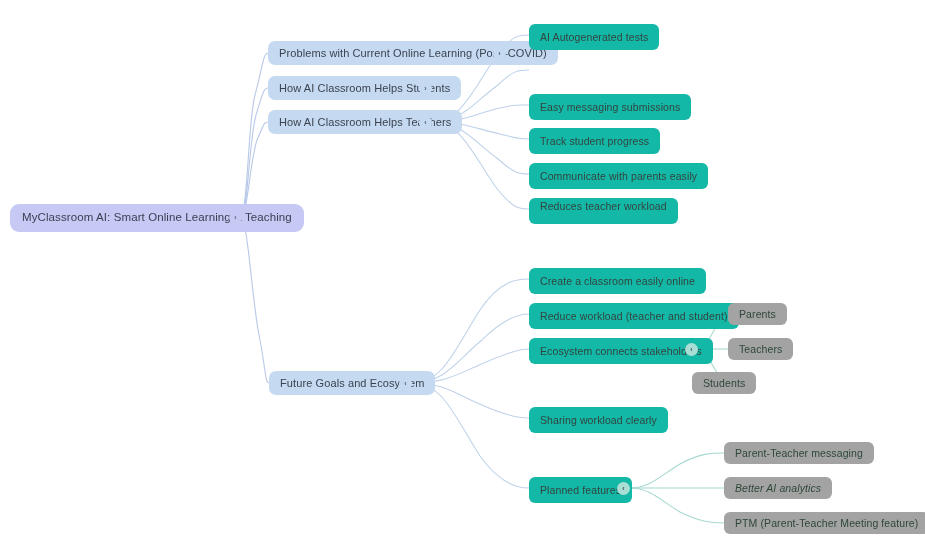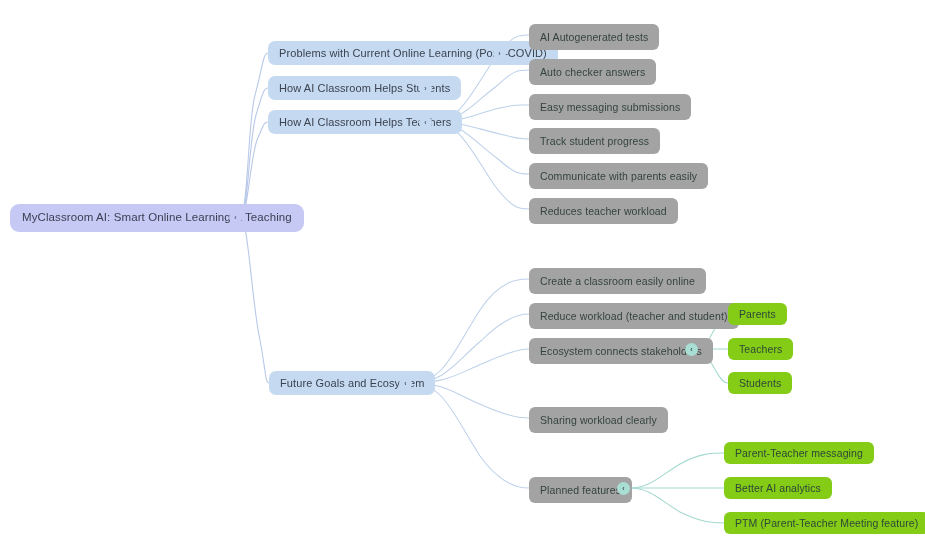--- a/index.html
+++ b/index.html
@@ -53,30 +53,30 @@
   
   .node.lvl1 {
     background: #c5daf0;
     color: #3b4250;
     font-size: 11px;
     height: 24px;
     padding: 0 11px;
   }
   
   .node.teal {
-    background: #a3a3a3;
+    background: #14b8a6;
     color: #33433f;
     font-size: 10.5px;
     height: 16px;
     padding: 13px 11px;
     border-radius: 6px;
   }
   
   .node.green {
-    background: #84cc16;
+    background: #a3a3a3;
     color: #2e4738;
     font-size: 10.5px;
     height: 22px;
     padding: 0 11px;
     border-radius: 6px;
   }
   
   .toggle {
     position: absolute;
     width: 13px;
@@ -167,33 +167,30 @@
   <div class="node lvl1" style="left:268px; top:110px;">
     <span class="node-label">How AI Classroom Helps Teachers</span>
   </div>
   <div class="toggle t-blue" style="left:419px; top:116px;">
     <span>‹</span>
   </div>
 
   <div class="node teal" style="left:529px; top:24px;">
     <span class="node-label">AI Autogenerated tests</span>
   </div>
-  <div class="node teal" style="left:529px; top:59px;">
-    <span class="node-label">Auto checker answers</span>
-  </div>
   <div class="node teal" style="left:529px; top:94px;">
     <span class="node-label">Easy messaging submissions</span>
   </div>
   <div class="node teal" style="left:529px; top:163px;">
     <span class="node-label">Communicate with parents easily</span>
   </div>
   <div class="node teal" style="left:529px; top:128px;">
     <span class="node-label">Track student progress</span>
   </div>
-  <div class="node teal" style="left:529px; top:198px;">
+  <div class="node teal" style="left:529px; top:198px;align-items:flex-end;">
     <span class="node-label">Reduces teacher workload</span>
   </div>
 
   <div class="node lvl1" style="left:269px; top:371px;">
     <span class="node-label">Future Goals and Ecosystem</span>
   </div>
   <div class="toggle t-blue" style="left:399px; top:377px;">
     <span>‹</span>
   </div>
 
@@ -218,27 +215,27 @@
   <div class="toggle t-teal" style="left:617px; top:482px;">
     <span>‹</span>
   </div>
 
   <div class="node green" style="left:728px; top:303px;">
     <span class="node-label">Parents</span>
   </div>
   <div class="node green" style="left:728px; top:338px;justify-content:flex-end;">
     <span class="node-label">Teachers</span>
   </div>
-  <div class="node green" style="left:728px; top:372px;">
+  <div class="node green" style="left:692px; top:372px;">
     <span class="node-label">Students</span>
   </div>
 
   <div class="node green" style="left:724px; top:442px;">
     <span class="node-label">Parent-Teacher messaging</span>
   </div>
-  <div class="node green" style="left:724px; top:477px;">
+  <div class="node green" style="left:724px; top:477px;font-style:italic;">
     <span class="node-label">Better AI analytics</span>
   </div>
   <div class="node green" style="left:724px; top:512px;">
     <span class="node-label">PTM (Parent-Teacher Meeting feature)</span>
   </div>
 
 </div>
 
 </body></html>

